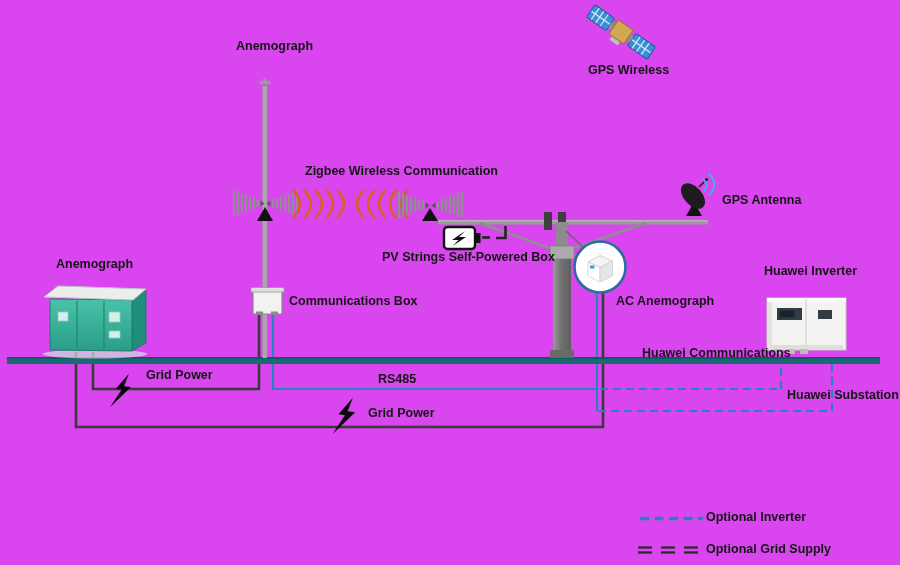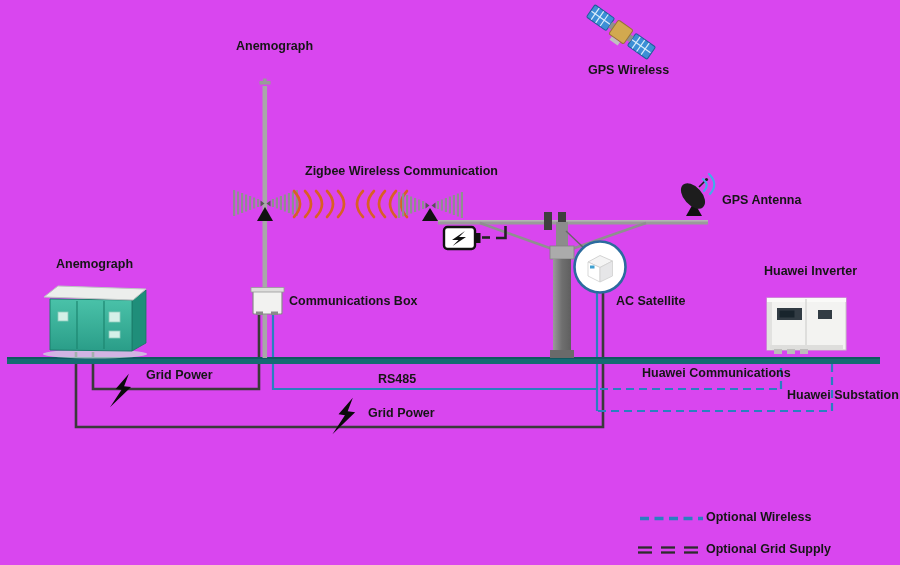--- a/index.html
+++ b/index.html
@@ -234,27 +234,28 @@
         <line x1="661" y1="552.5" x2="675" y2="552.5"></line>
     <line x1="684" y1="547.5" x2="698" y2="547.5"></line>
         <line x1="684" y1="552.5" x2="698" y2="552.5"></line>
   </g>
 </svg>
 
 <div class="label" style="left:236px;top:40px">Anemograph</div>
 <div class="label" style="left:588px;top:64px">GPS Wireless</div>
 <div class="label" style="left:305px;top:165px">Zigbee Wireless Communication</div>
 <div class="label" style="left:722px;top:194px">GPS Antenna</div>
+<div class="label" style="left:382px;top:251px">PV Strings Self-Powered Box</div>
 <div class="label" style="left:56px;top:258px">Anemograph</div>
 <div class="label" style="left:289px;top:295px">Communications Box</div>
-<div class="label" style="left:616px;top:295px">AC Satellite</div>
+<div class="label" style="left:616px;top:295px">AC Anemograph</div>
 <div class="label" style="left:764px;top:265px">Huawei Inverter</div>
 
 <div class="label" style="left:146px;top:369px">Grid Power</div>
 <div class="label" style="left:378px;top:373px">RS485</div>
 <div class="label" style="left:368px;top:407px">Grid Power</div>
-<div class="label" style="left:642px;top:367px">Huawei Communications</div>
+<div class="label" style="left:642px;top:347px">Huawei Communications</div>
 <div class="label" style="left:787px;top:389px">Huawei Substation</div>
 
-<div class="label" style="left:706px;top:511px">Optional Wireless</div>
+<div class="label" style="left:706px;top:511px">Optional Inverter</div>
 <div class="label" style="left:706px;top:543px">Optional Grid Supply</div>
 
 </div>
 
 </body></html>

